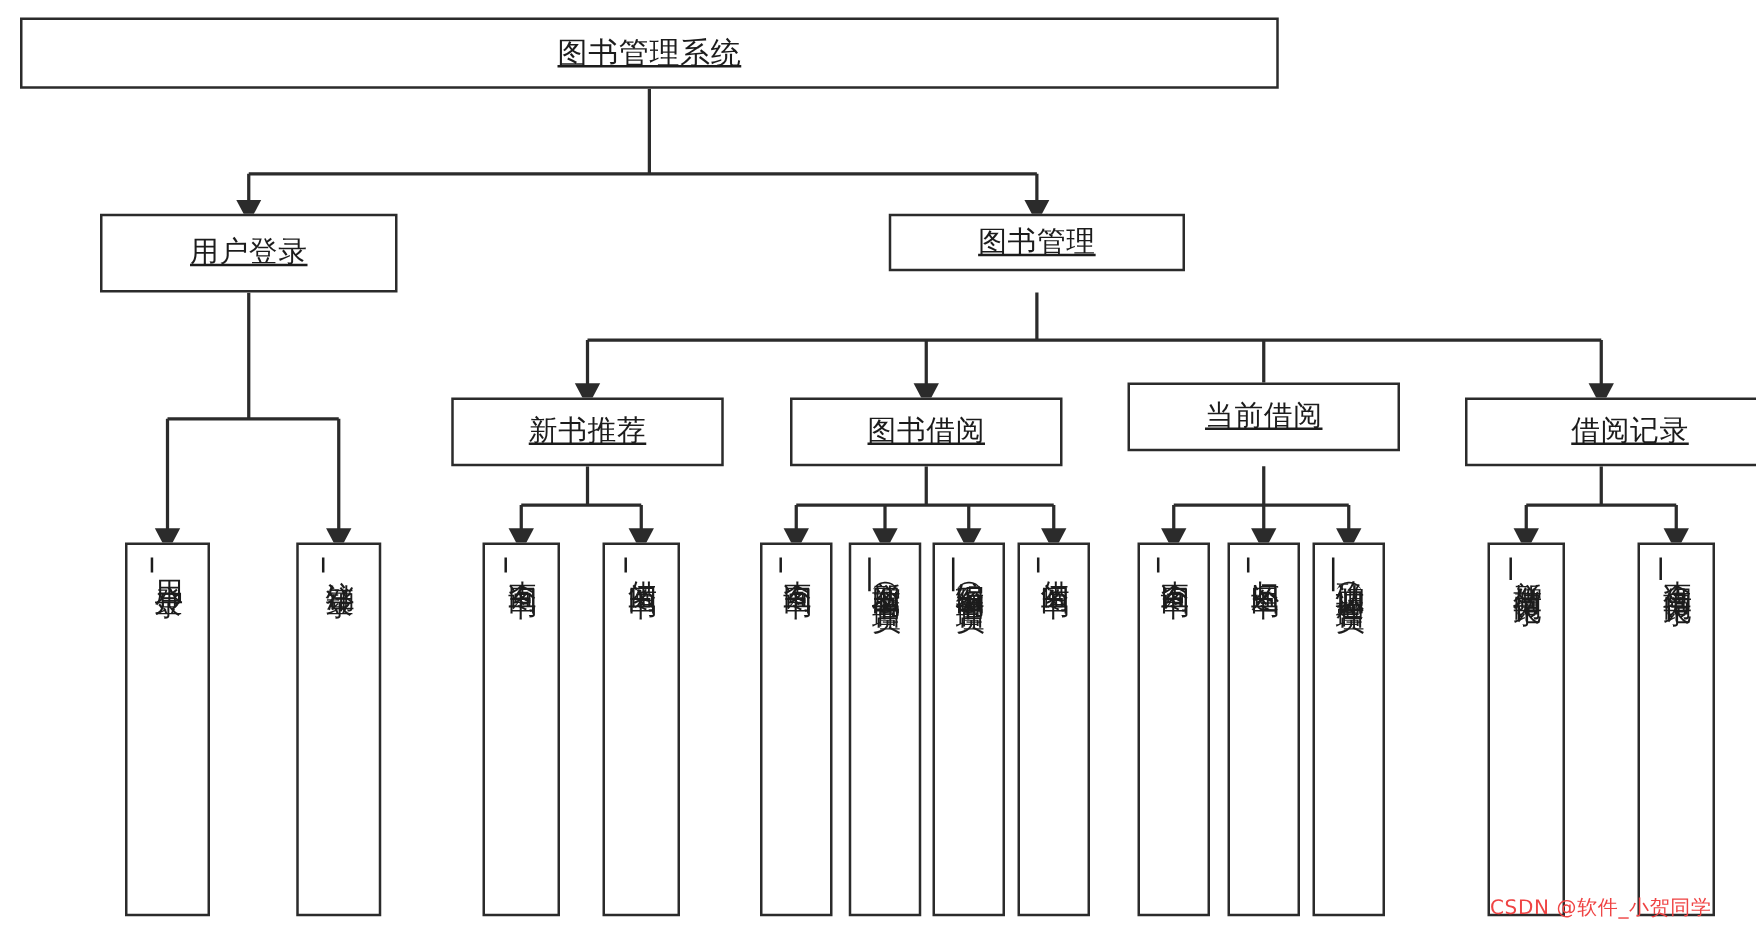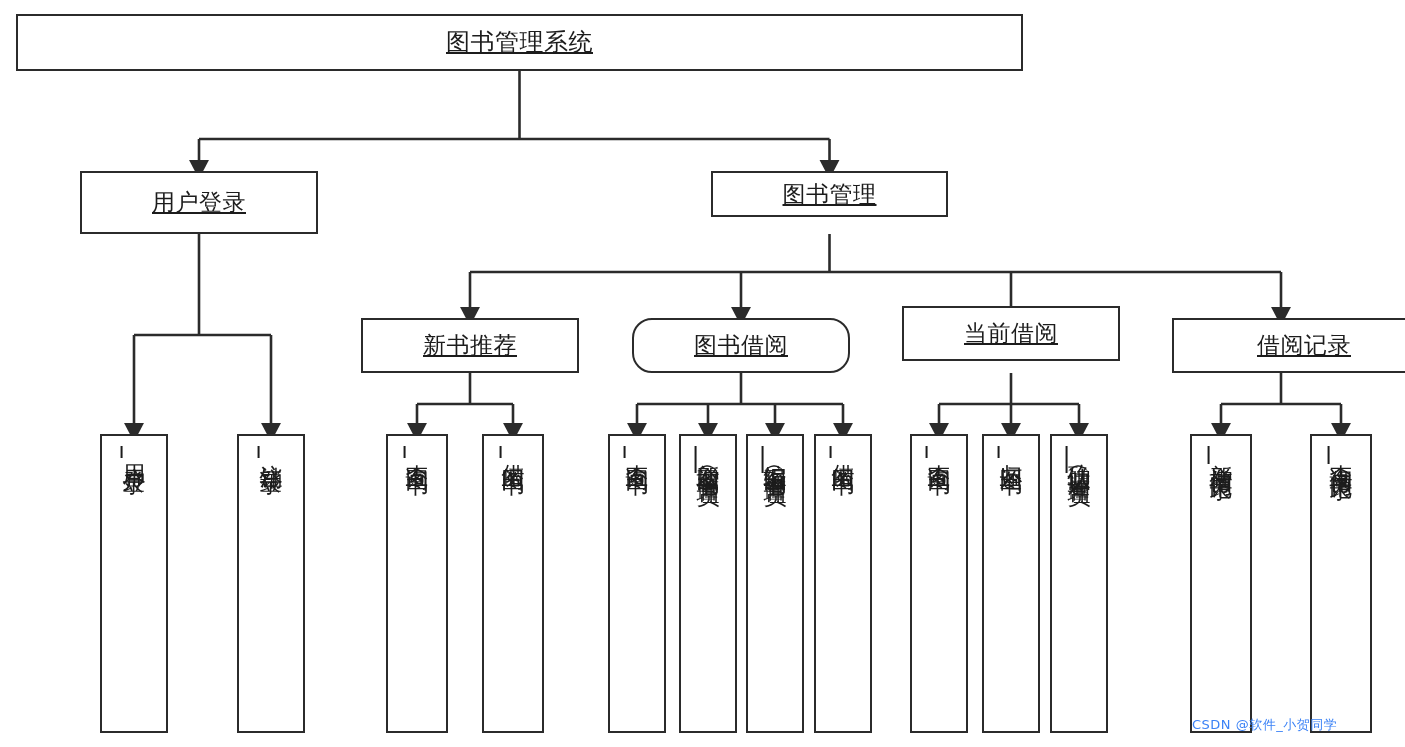--- a/index.html
+++ b/index.html
@@ -60,22 +60,22 @@
     writing-mode: vertical-rl;
     text-orientation: upright;
     font-size: 23px;
     line-height: 1.18;
     letter-spacing: 3px;
     white-space: normal;
     max-height: 100%;
   }
   .watermark {
     position: absolute;
-    font-size: 13px;
-    color: #3b82f6;
+    font-size: 16px;
+    color: #ef4444;
     white-space: nowrap;
     letter-spacing: 0.5px;
     font-family: "DejaVu Sans", "Liberation Sans", sans-serif;
   }
 </style>
 </head>
 <body>
 
 <div id="diagram-canvas">
   <svg id="edges-layer" viewBox="0 0 1405 747" width="1405" height="747" xmlns="http://www.w3.org/2000/svg">
@@ -127,21 +127,21 @@
       </div>
       <div class="node horizontal" style="left: 80px; top: 171px; width: 238px; height: 63px;">
         <span class="node-label">用户登录</span>
       </div>
       <div class="node horizontal" style="left: 711px; top: 171px; width: 237px; height: 46px;">
         <span class="node-label">图书管理</span>
       </div>
       <div class="node horizontal" style="left: 361px; top: 318px; width: 218px; height: 55px;">
         <span class="node-label">新书推荐</span>
       </div>
-      <div class="node horizontal" style="left: 632px; top: 318px; width: 218px; height: 55px; border-radius: 20px;">
+      <div class="node horizontal" style="left: 632px; top: 318px; width: 218px; height: 55px;">
         <span class="node-label">图书借阅</span>
       </div>
       <div class="node horizontal" style="left: 902px; top: 306px; width: 218px; height: 55px;">
         <span class="node-label">当前借阅</span>
       </div>
       <div class="node horizontal" style="left: 1172px; top: 318px; width: 264px; height: 55px;">
         <span class="node-label">借阅记录</span>
       </div>
       <div class="node vertical" style="left: 100px; top: 434px; width: 68px; height: 299px;">
         <span class="node-label">用户登录</span>

